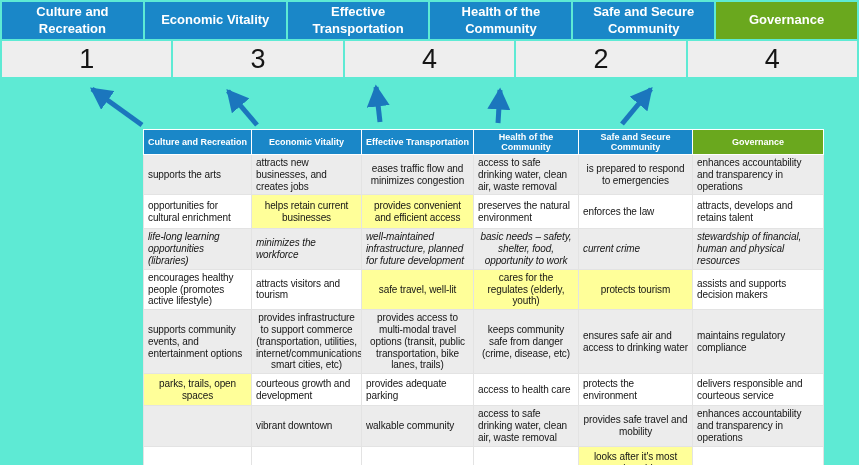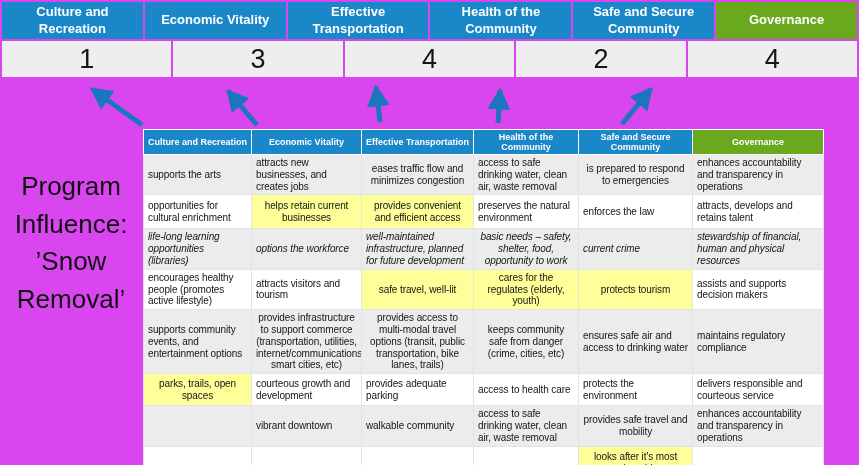--- a/index.html
+++ b/index.html
@@ -5,21 +5,21 @@
   :root{
     --blue:#1a87c8;
     --green:#6aa81e;
     --scorebg:#eeeeee;
     --stripe:#ececec;
     --highlight:#ffff99;
     --arrow:#1b76bd;
   }
   html,body{margin:0;padding:0;background:#fff;}
   .slide{
-    position:relative;width:859px;height:465px;background:#d946ef;
+    position:relative;width:859px;height:465px;background:#5eead4;
     font-family:"Liberation Sans",sans-serif;overflow:hidden;
   }
   
   .band{position:absolute;left:2px;top:2px;width:855px;height:37px;display:flex;gap:2px;}
   .band-cell{
     flex:1;display:flex;align-items:center;justify-content:center;text-align:center;
     color:#fff;font-weight:bold;font-size:13px;line-height:1.25;background:var(--blue);
     padding:0 6px;
   }
   .band-cell.green{background:var(--green);}
@@ -81,21 +81,20 @@
         <path d="M0,0 L4.4,2.3 L0,4.6 z" fill="var(--arrow)"></path>
       </marker>
     </defs>
     <line x1="142" y1="47" x2="92" y2="11" stroke="var(--arrow)" stroke-width="5" marker-end="url(#ah)"></line>
     <line x1="257" y1="47" x2="228" y2="13" stroke="var(--arrow)" stroke-width="5" marker-end="url(#ah)"></line>
     <line x1="380" y1="44" x2="376" y2="9" stroke="var(--arrow)" stroke-width="5" marker-end="url(#ah)"></line>
     <line x1="498" y1="45" x2="500" y2="12" stroke="var(--arrow)" stroke-width="5" marker-end="url(#ah)"></line>
     <line x1="622" y1="46" x2="651" y2="11" stroke="var(--arrow)" stroke-width="5" marker-end="url(#ah)"></line>
   </svg>
 
-  <div class="title">Program Influence: ’Snow Removal’</div>
 
   <table class="matrix">
     <colgroup>
       <col style="width:108px">
         <col style="width:110px">
         <col style="width:112px">
       <col style="width:105px">
         <col style="width:114px">
         <col style="width:131px">
     </colgroup>
@@ -121,39 +120,39 @@
         <tr class="even" style="height: 34px;">
           <td>opportunities for cultural enrichment</td>
           <td class="hl">helps retain current businesses</td>
           <td class="hl">provides convenient and efficient access</td>
           <td>preserves the natural environment</td>
           <td>enforces the law</td>
           <td>attracts, develops and retains talent</td>
         </tr>
         <tr class="odd" style="height: 36px; font-style: italic;">
           <td>life-long learning opportunities (libraries)</td>
-          <td>options the workforce</td>
+          <td>minimizes the workforce</td>
           <td>well-maintained infrastructure, planned for future development</td>
           <td class="hl">basic needs – safety, shelter, food, opportunity to work</td>
           <td>current crime</td>
           <td>stewardship of financial, human and physical resources</td>
         </tr>
         <tr class="even" style="height: 34px;">
           <td>encourages healthy people (promotes active lifestyle)</td>
           <td>attracts visitors and tourism</td>
           <td class="hl">safe travel, well-lit</td>
           <td class="hl">cares for the regulates (elderly, youth)</td>
           <td class="hl">protects tourism</td>
           <td>assists and supports decision makers</td>
         </tr>
         <tr class="odd" style="height: 57px;">
           <td>supports community events, and entertainment options</td>
           <td class="hl">provides infrastructure to support commerce (transportation, utilities, internet/communications, smart cities, etc)</td>
           <td class="hl">provides access to multi-modal travel options (transit, public transportation, bike lanes, trails)</td>
-          <td class="hl">keeps community safe from danger (crime, cities, etc)</td>
+          <td class="hl">keeps community safe from danger (crime, disease, etc)</td>
           <td>ensures safe air and access to drinking water</td>
           <td>maintains regulatory compliance</td>
         </tr>
         <tr class="even" style="height: 32px; padding-left: 29px;">
           <td class="hl">parks, trails, open spaces</td>
           <td>courteous growth and development</td>
           <td>provides adequate parking</td>
           <td>access to health care</td>
           <td>protects the environment</td>
           <td>delivers responsible and courteous service</td>

